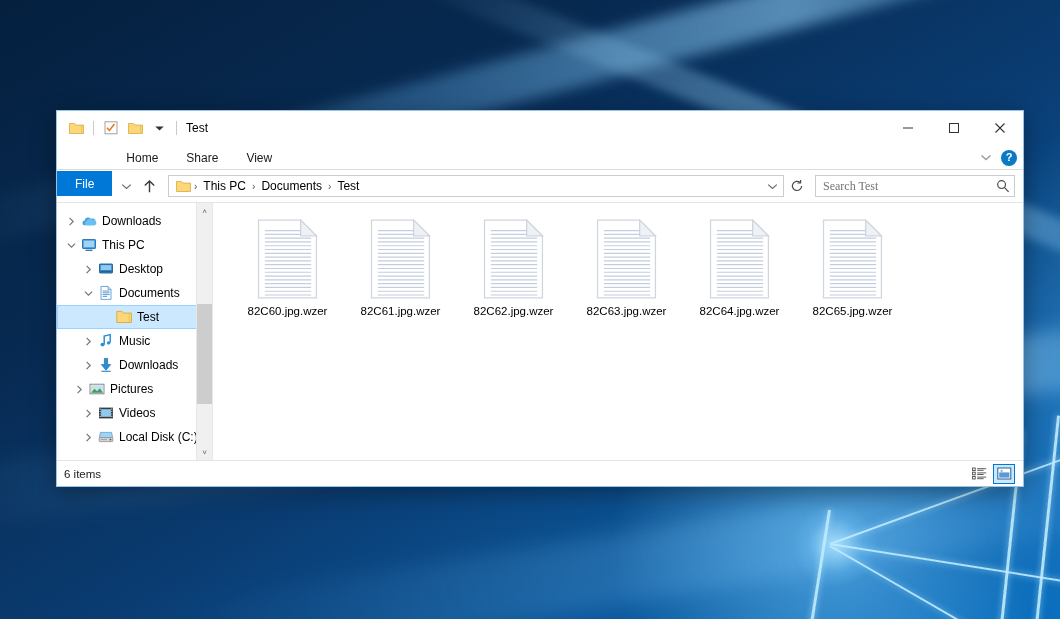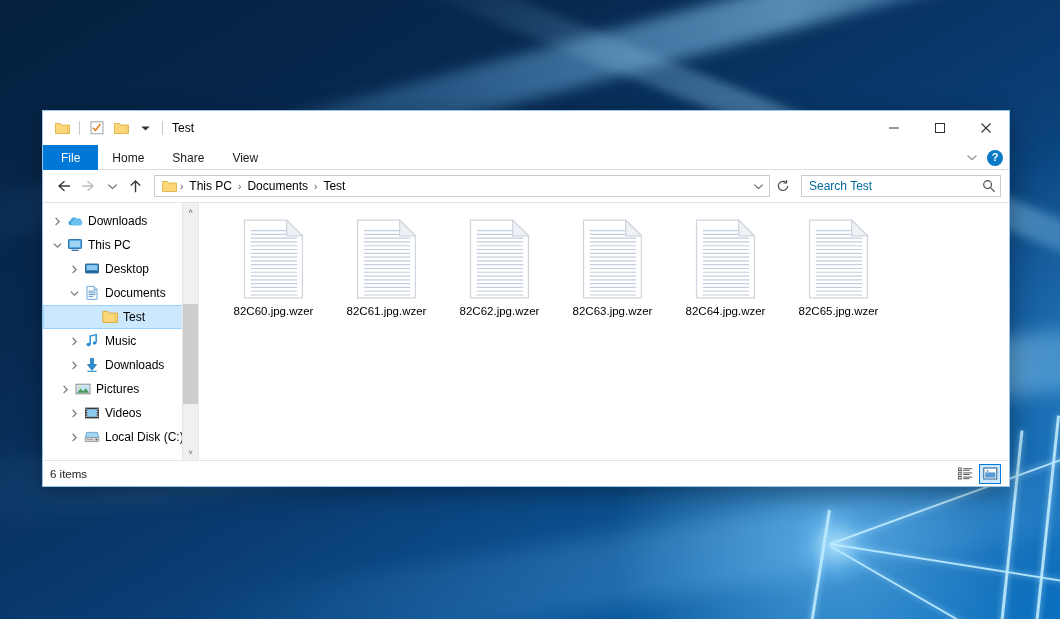--- a/index.html
+++ b/index.html
@@ -53,21 +53,21 @@
   .lr6 { left: 1045px; top: 415px; width: 3px; height: 230px; transform: rotate(6deg); box-shadow: 0 0 6px rgba(170,225,255,0.75); }
   .logo-glow { left: 790px; top: 505px; width: 90px; height: 80px;
     background: radial-gradient(circle, rgba(180,230,255,0.85) 0%, rgba(120,200,250,0.25) 45%, rgba(90,170,240,0) 72%);
     filter: blur(2px); }
   .side-glow { left: 960px; top: 120px; width: 260px; height: 520px;
     background: radial-gradient(ellipse at center, rgba(90,180,245,0.35) 0%, rgba(60,140,220,0.0) 70%); filter: blur(6px); }
 
   
   #explorer {
     position: absolute;
-    left: 42px; top: 110px;
+    left: 56px; top: 110px;
     width: 968px; height: 377px;
     background: #ffffff;
     border: 1px solid #9ac3e8;
     box-shadow: 0 6px 22px rgba(0,0,0,0.35);
     display: flex; flex-direction: column;
     font-size: 12px;
     color: #000;
   }
 
   
@@ -89,21 +89,21 @@
     height: 25px; flex: 0 0 25px;
     display: flex; align-items: stretch;
     background: #ffffff;
     border-bottom: 1px solid #dcdcdc;
     position: relative;
   }
   .tab {
     display: flex; align-items: center; justify-content: center;
     padding: 0 14px; font-size: 12px; color: #1a1a1a; height: 25px;
   }
-  .tab.file { background: #0078d7; color: #fff; padding: 0 18px; font-size: 12px; }
+  .tab.file { background: #0078d7; color: #fff; padding: 0 18px; font-size: 12px; margin-top: 26px; }
   .ribbon-right { position: absolute; right: 6px; top: 0; height: 25px; display: flex; align-items: center; gap: 9px; }
   .help-circle {
     width: 16px; height: 16px; border-radius: 50%;
     background: #0a7ac4; color: #fff;
     font-size: 11px; font-weight: bold;
     display: flex; align-items: center; justify-content: center;
     line-height: 1;
   }
 
   
@@ -125,21 +125,21 @@
   .crumbs { display: flex; align-items: center; gap: 0; flex: 1 1 auto; overflow: hidden; }
   .crumb { font-size: 12px; color: #000; padding: 0 5px; white-space: nowrap; }
   .crumb-sep { color: #555; font-size: 10px; padding: 0 1px; }
   .addr-drop { width: 17px; display: flex; align-items: center; justify-content: center; }
   .refresh-btn { width: 22px; height: 22px; display: flex; align-items: center; justify-content: center; border: 1px solid transparent; }
   .search-field {
     width: 200px; height: 22px; margin-left: 5px;
     border: 1px solid #cccccc; background: #fff;
     display: flex; align-items: center; padding: 0 4px 0 7px;
   }
-  .search-ph { flex: 1 1 auto; font-size: 12px; color: #0369a1; }
+  .search-ph { flex: 1 1 auto; font-size: 12px; color: #737373; font-family: Liberation Serif, serif; }
 
   
   .body {
     flex: 1 1 auto; display: flex; min-height: 0;
     border-top: 1px solid #e4e4e4;
   }
   .sidebar {
     width: 155px; flex: 0 0 155px;
     background: #ffffff;
     position: relative;

